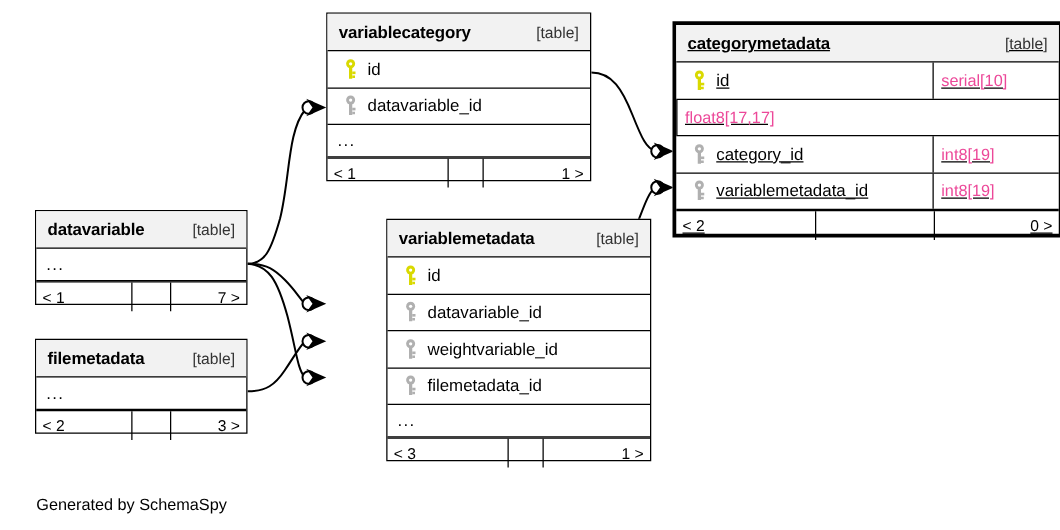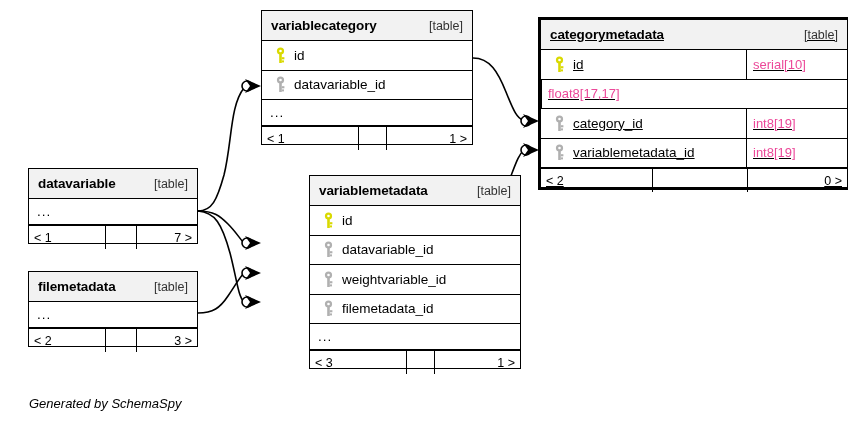--- a/index.html
+++ b/index.html
@@ -151,21 +151,20 @@
     padding-right: 5px;
   }
 
   .footer-note {
     position: absolute;
     left: 17px;
     top: 396px;
     font-size: 13px;
     color: #000000;
     z-index: 3;
-    font-style: italic;
   }
 
   svg.keyicon { display: block; }
 </style>
 </head>
 <body>
 
 <div id="canvas">
 
   <svg id="edges" viewBox="0 0 848 424" xmlns="http://www.w3.org/2000/svg">

